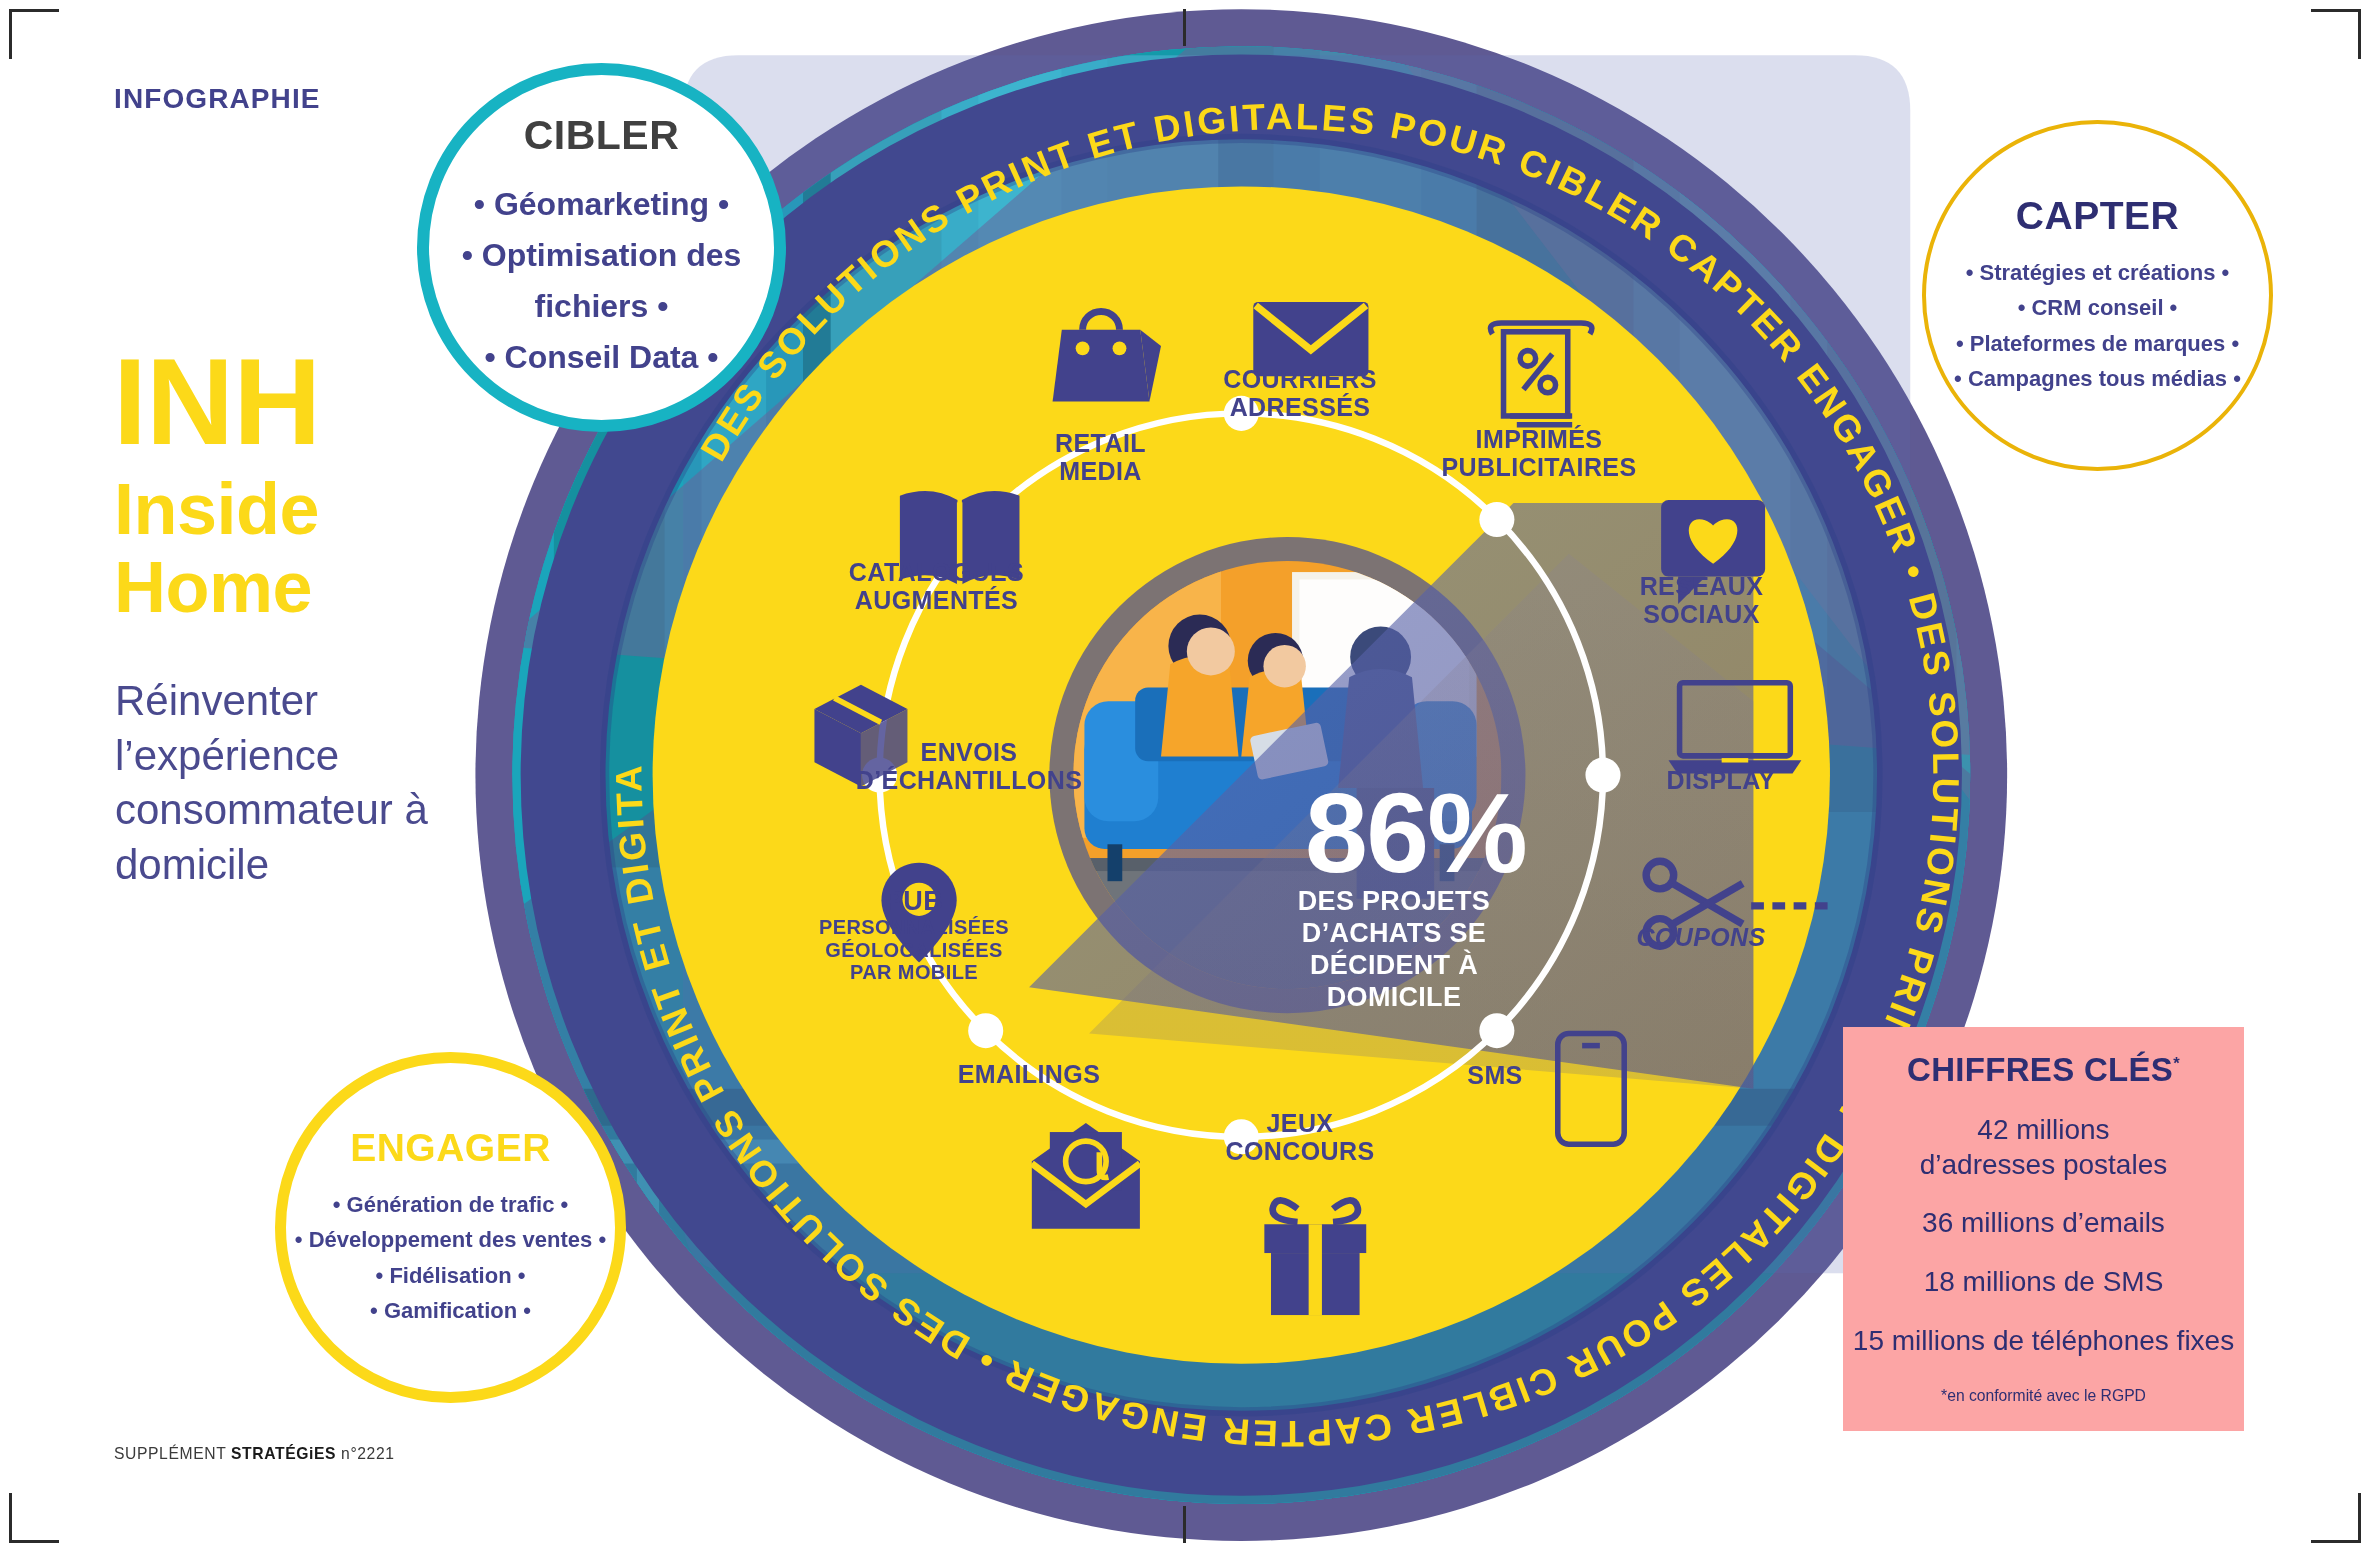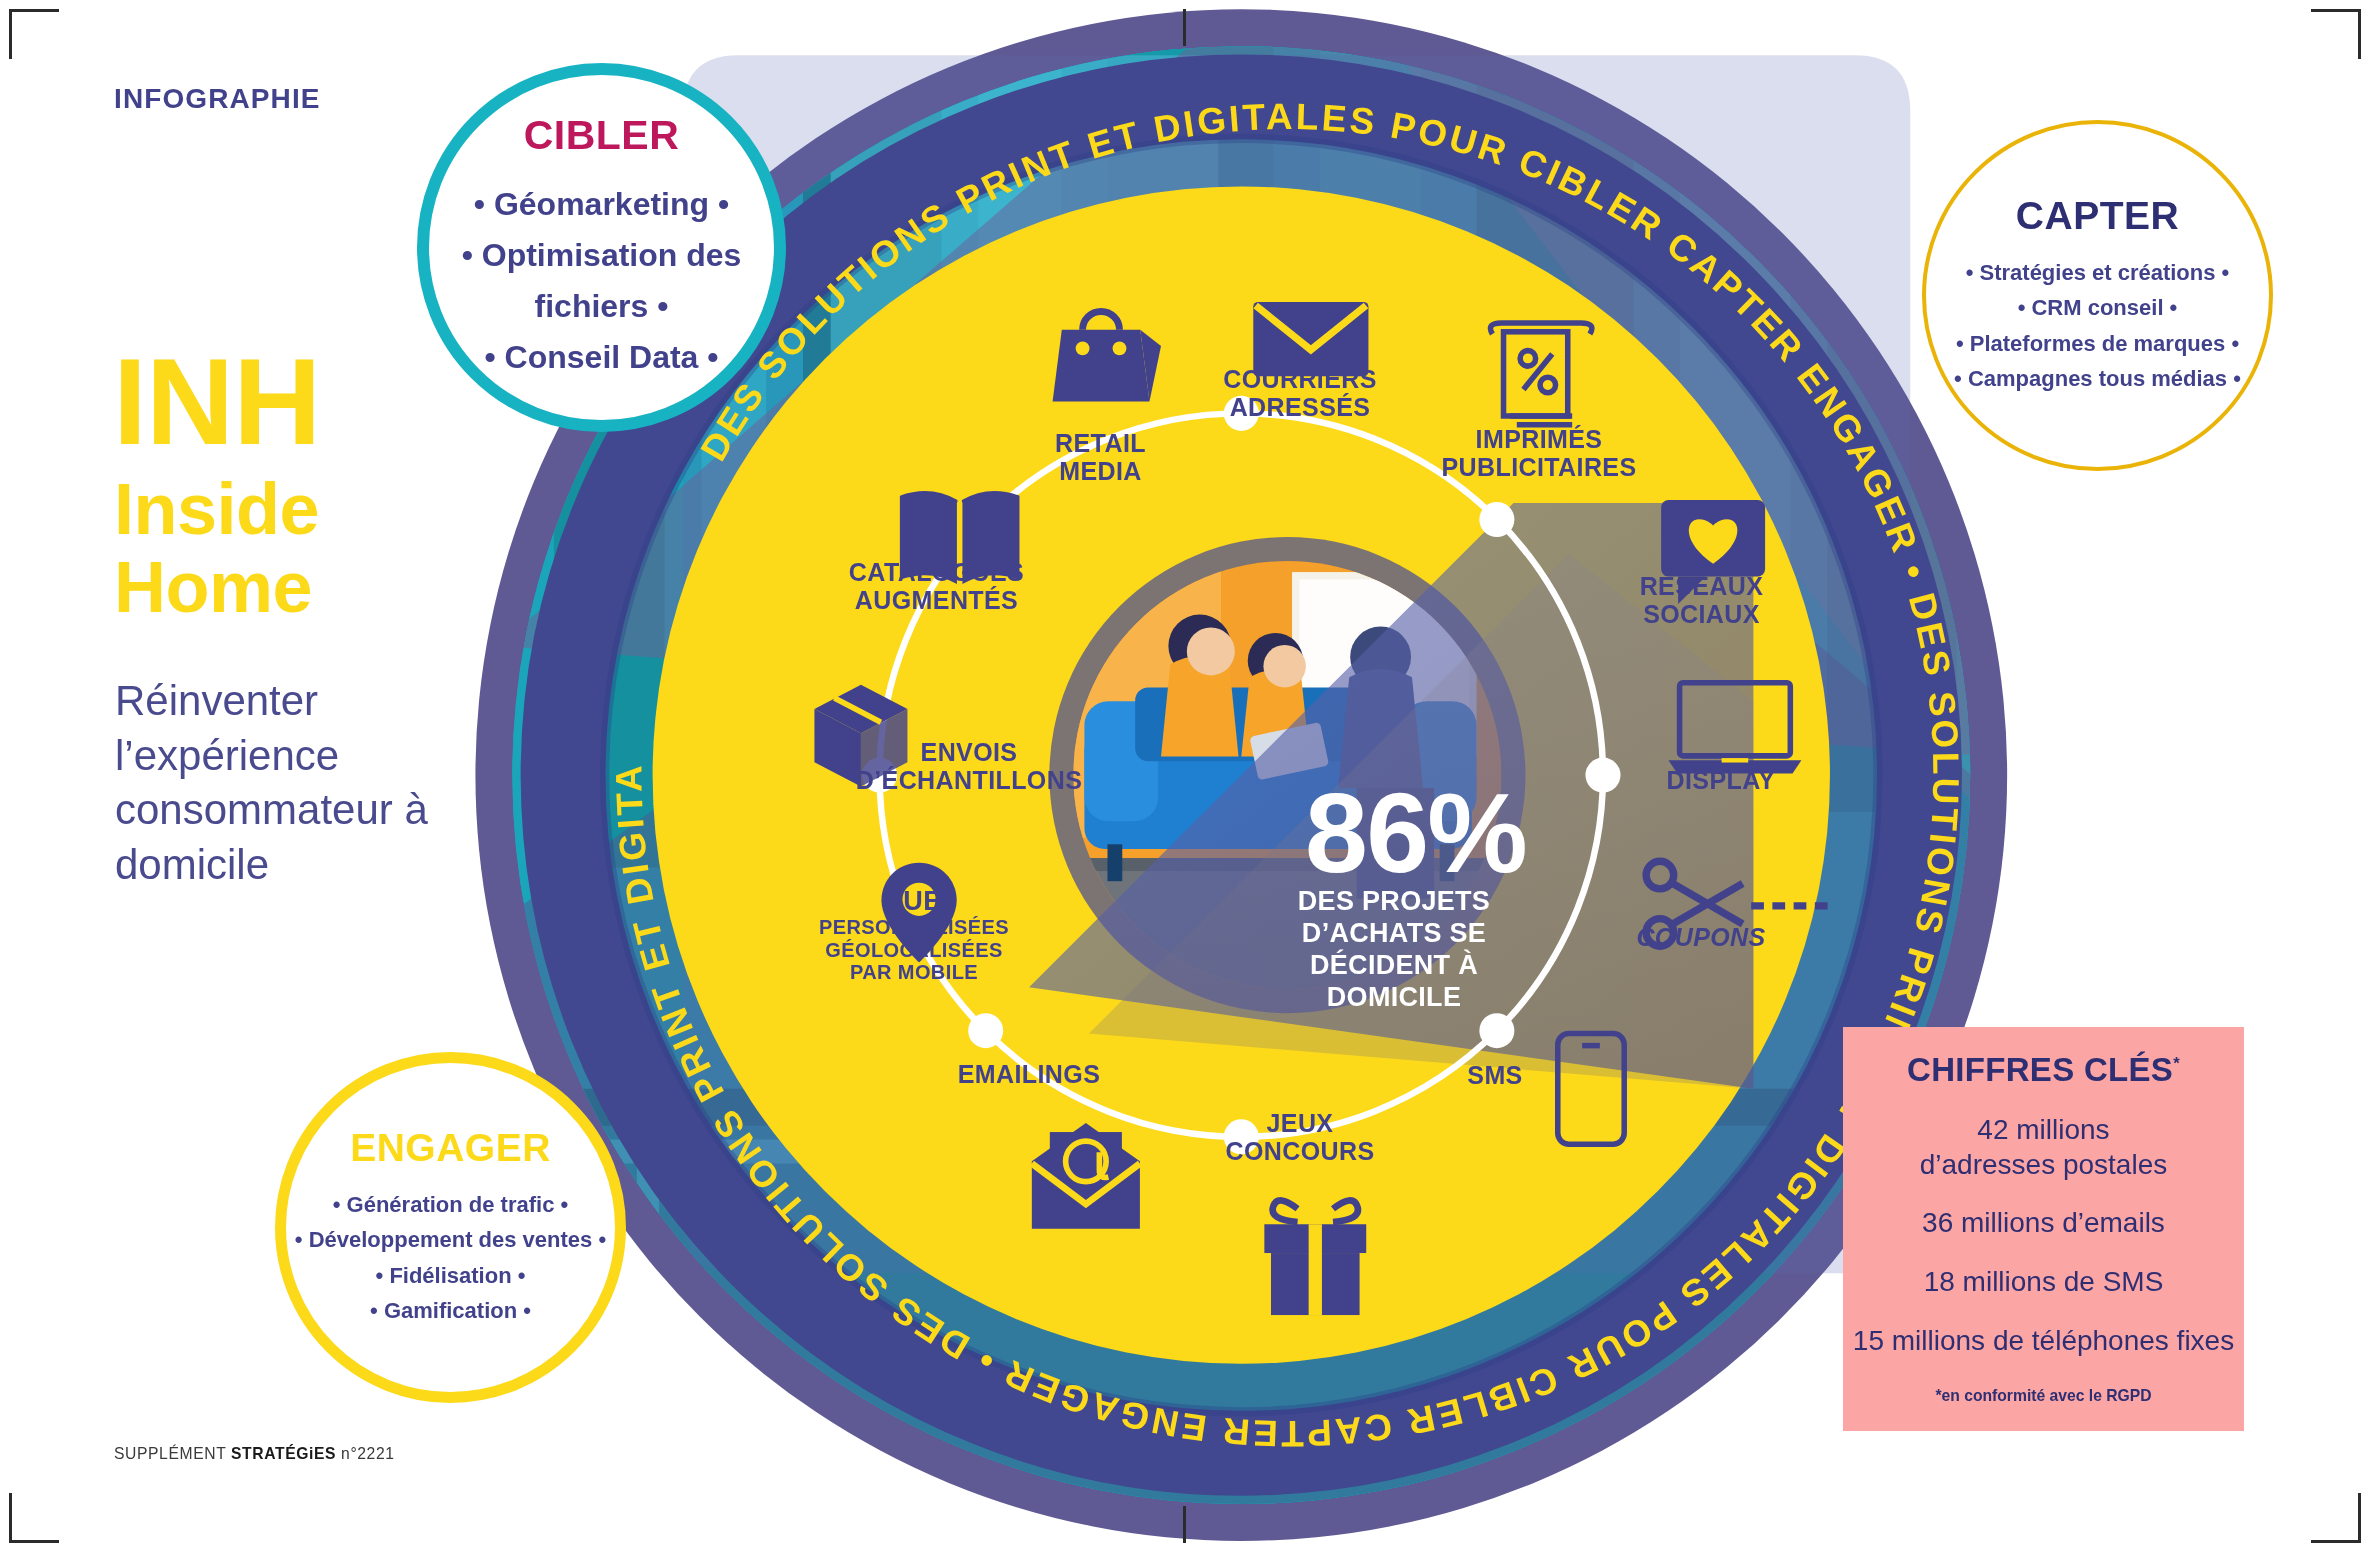--- a/index.html
+++ b/index.html
@@ -58,21 +58,21 @@
     align-items:center; justify-content:center;
     text-align:center;
   }
   .bubble .btitle { font-weight:bold; letter-spacing:0.5px; }
   .bubble .bitem  { color:#42428c; font-weight:bold; }
 
   #bubble-cibler {
     left:417px; top:63px; width:369px; height:369px;
     border:12px solid #17B3C3;
   }
-  #bubble-cibler .btitle { color:#be185d; font-size:41px; margin-bottom:20px; }
+  #bubble-cibler .btitle { color:#404040; font-size:41px; margin-bottom:20px; }
   #bubble-cibler .bitem  { font-size:32px; line-height:1.60; }
 
   #bubble-capter {
     left:1922px; top:120px; width:351px; height:351px;
     border:4px solid #eab308;
   }
   #bubble-capter .btitle { color:#2e2e72; font-size:39px; margin-bottom:16.6px; }
   #bubble-capter .bitem  { font-size:22px; line-height:1.62; }
 
   #bubble-engager {
@@ -86,21 +86,21 @@
   #panel-chiffres {
     position:absolute; left:1843px; top:1027px; width:401px; height:404px;
     background:#fca5a5; color:#2e2e72; text-align:center;
     display:flex; flex-direction:column; align-items:center;
     padding-top:24px;
   }
   #panel-chiffres h3 { font-size:33px; font-weight:bold; letter-spacing:0.3px; }
   #panel-chiffres h3 sup { font-size:16.6px; }
   .kfig { font-size:28px; line-height:1.24; margin-top:24px; font-weight:400; }
   .kfig b { font-weight:normal; }
-  #kfootnote { font-size:15.7px; margin-top:28px; font-weight:700; }
+  #kfootnote { font-size:15.7px; margin-top:28px; font-weight:400; }
 
   .nodes circle { fill:#ffffff; }
 
   
   .ilabel {
     position:absolute; color:#42428c; font-weight:bold;
     text-align:center; line-height:1.12; font-size:25px;
     letter-spacing:0.4px;
   }
   .ilabel.sm { font-size:20px; }

